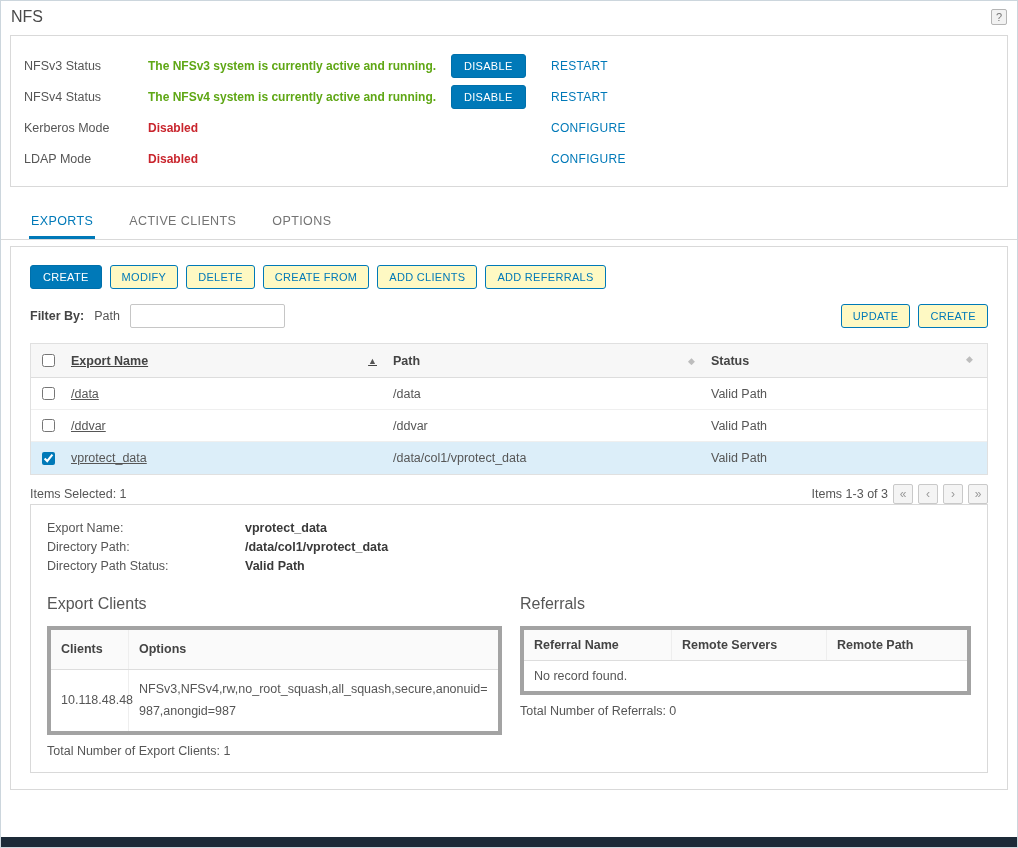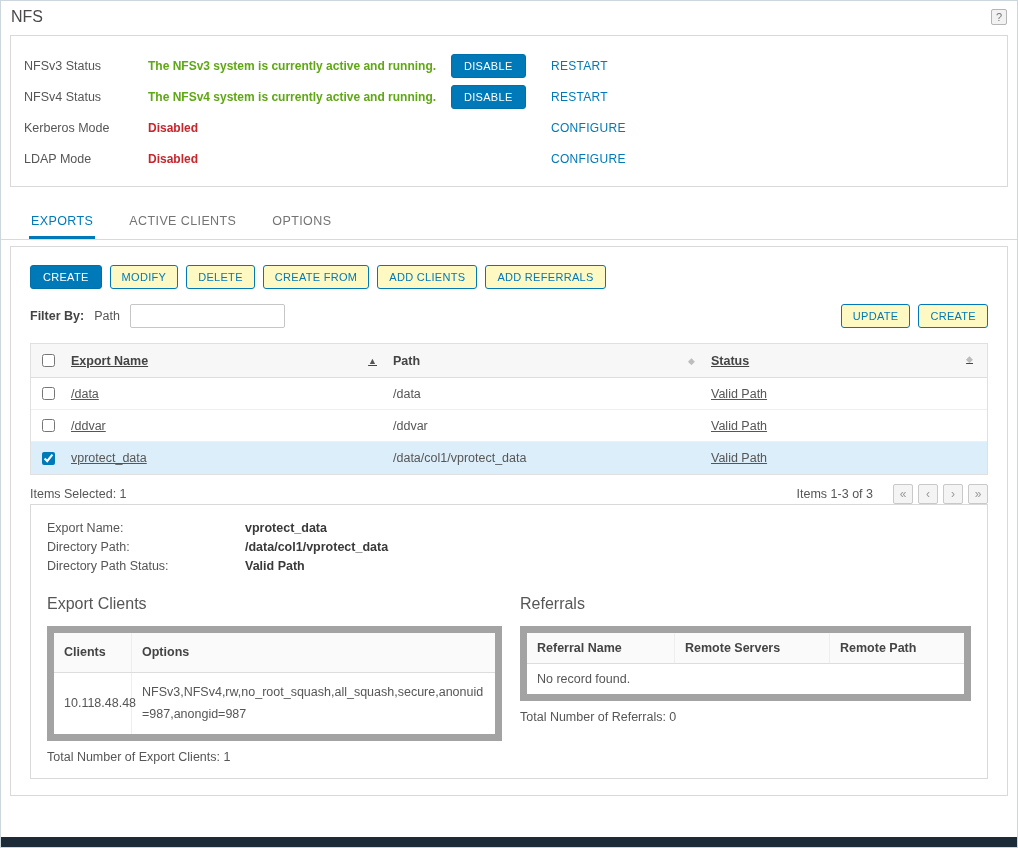--- a/index.html
+++ b/index.html
@@ -47,43 +47,43 @@
 
   .tbl { margin-top:15px; border:1px solid #e0e0e0; }
   .tbl-header { display:flex; align-items:center; background:#f7f7f7; border-bottom:1px solid #ddd;
     height:34px; font-weight:bold; color:#444; font-size:12.5px; }
   .tbl-row { display:flex; align-items:center; height:32px; border-bottom:1px solid #efefef; font-size:12.5px; }
   .tbl-row:last-child { border-bottom:none; }
   .tbl-row.selected { background:#dceef9; }
   .c-check { width:40px; padding-left:11px; display:flex; align-items:center; }
   .c-name { width:322px; display:flex; justify-content:space-between; align-items:center; padding-right:16px;text-decoration:underline; }
   .c-path { width:318px; display:flex; justify-content:space-between; align-items:center; padding-right:16px; }
-  .c-status { flex:1; display:flex; justify-content:space-between; align-items:flex-start; padding-right:14px;text-decoration:underline; }
+  .c-status { flex:1; display:flex; justify-content:space-between; align-items:flex-start; padding-right:14px; }
   .sort-asc { font-size:9px; color:#555; }
   .sort-idle { font-size:9px; color:#bdbdbd; }
 
   .tbl-footer { display:flex; justify-content:space-between; align-items:center; margin-top:9px;
     font-size:12.5px; color:#565656; }
   .pager { display:flex; align-items:center; gap:5px; }
-  .pager .info { margin-right:15px; }
+  .pager .info { margin-right:0; }
   .pg-btn { width:20px; height:20px; border:1px solid #c9c9c9; background:#f4f4f4; color:#9a9a9a;
     font-size:12px; line-height:1; display:flex; align-items:center; justify-content:center;
     border-radius:2px; cursor:pointer; }
 
   .detail-heading { font-size:18px; font-weight:400; color:#565656; margin:20px 0 13px; }
   .detail-panel { border:1px solid #d9d9d9; padding:16px 16px 14px; }
   .field { display:flex; margin-bottom:5px; font-size:12.5px; }
   .field .flbl { width:198px; }
   .field .fval { font-weight:bold; color:#3a3a3a; }
 
   .sub-cols { display:flex; gap:18px; margin-top:22px; }
   .sub-col-left { width:455px; }
   .sub-col-right { flex:1; }
   .sub-heading { font-size:16px; font-weight:400; color:#565656; margin-bottom:13px; }
-  .mini-tbl { border:7px solid #a3a3a3; }
+  .mini-tbl { border:4px solid #a3a3a3; }
   .mini-head { display:flex; background:#fafafa; border-bottom:1px solid #ddd; font-weight:bold;
     color:#444; font-size:12.5px; }
   .mini-head > div, .mini-row > div { padding:8px 10px; }
   .mini-row { display:flex; font-size:12.5px; color:#565656; }
   .mc-clients { width:78px; border-right:1px solid #eee; display:flex; align-items:center; }
   .mc-options { flex:1; word-break:break-all; line-height:1.8; }
   .mr-name { width:148px; border-right:1px solid #eee; }
   .mr-servers { width:155px; border-right:1px solid #eee; }
   .mr-path { flex:1; }
   .mini-empty { padding:8px 10px; font-size:12.5px; }

